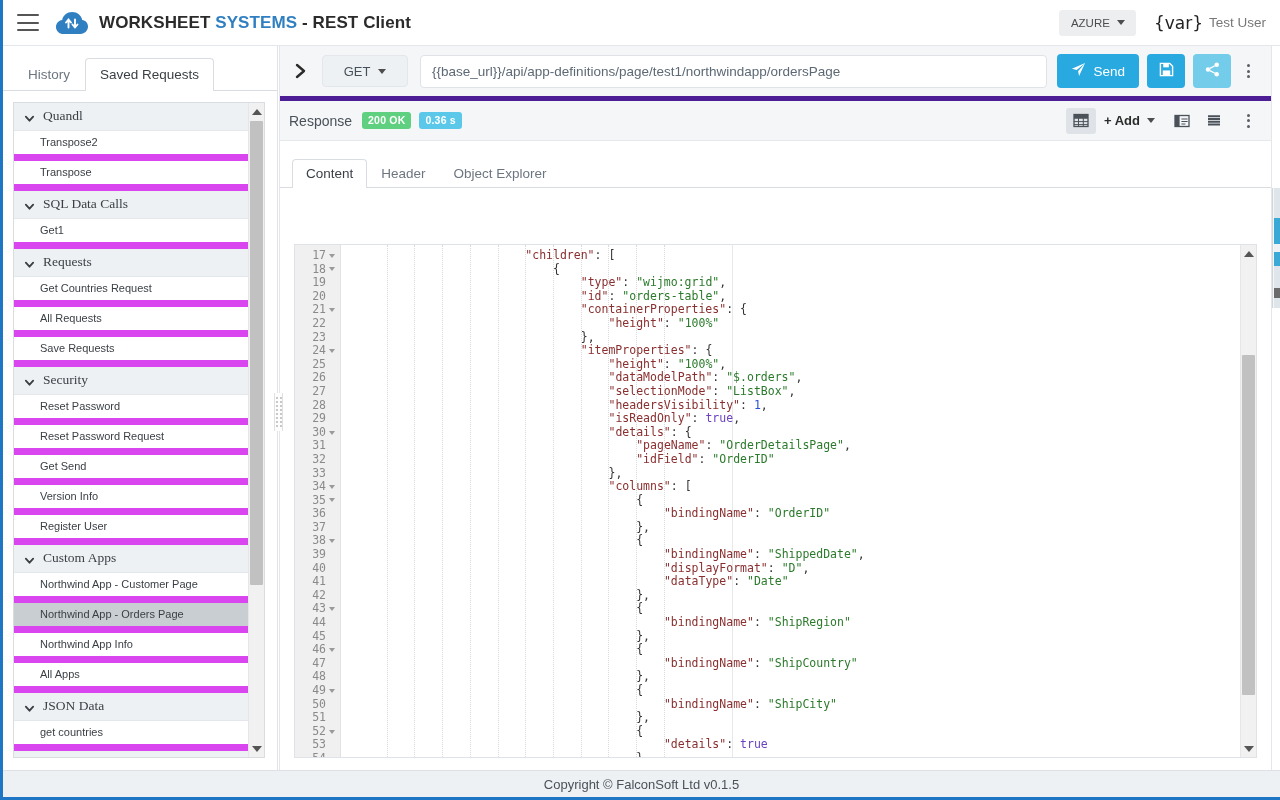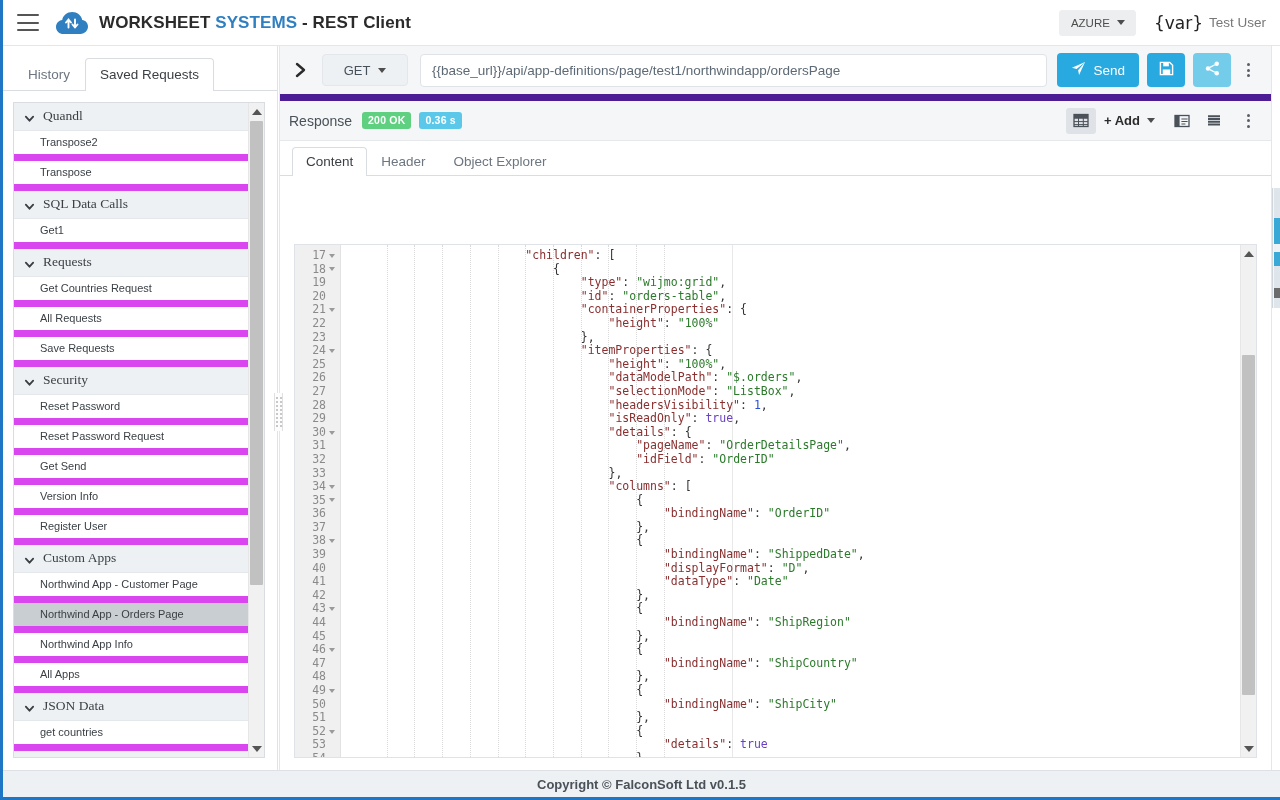--- a/index.html
+++ b/index.html
@@ -154,21 +154,21 @@
   #main {
     position: absolute; top: 46px; left: 276px; right: 8px; bottom: 30px;
     background: #ffffff;
     border: 1px solid #e3e6ea; border-top: none; border-bottom: none;
   }
 
   
   #request-bar {
     height: 55px; background: #f4f6f8;
     display: flex; align-items: center; padding: 0 10px 0 8px;
-    border-bottom: 7px solid #4c1d95;
+    border-bottom: 5px solid #4c1d95;
   }
   .chev-right-btn {
     width: 26px; height: 30px; display:flex; align-items:center; justify-content:center;
     cursor: pointer; flex: 0 0 auto;
   }
   .method-select {
     width: 86px; height: 32px; background: #eef1f4;
     border: 1px solid #e3e6ea; border-radius: 4px;
     margin-left: 8px; display: flex; align-items: center; justify-content: center;
     gap: 8px; font-size: 13px; color: #46505a; cursor: pointer; flex: 0 0 auto;
@@ -218,21 +218,21 @@
   .tool-btn.active { background: #dfe3e7; }
   .add-btn {
     display: flex; align-items: center; gap: 7px; cursor: pointer;
     font-size: 13px; color: #2b2b2b; font-weight: bold;
     padding: 0 10px 0 6px;
   }
 
   
   #content-tabs {
     height: 30px; padding-left: 12px; display: flex; align-items: flex-end;
-    border-bottom: 1px solid #d9dde1; background: #fff; margin-top: 5px;
+    border-bottom: 1px solid #d9dde1; background: #fff; margin-top: 17px;
   }
   .ctab {
     font-size: 13.5px; color: #6d7680; padding: 5px 13px;
     cursor: pointer; border: 1px solid transparent; border-bottom: none;
     border-radius: 4px 4px 0 0; position: relative; top: 1px; line-height: 18px;
   }
   .ctab.active {
     background: #fff; color: #3a3f44;
     border-color: #d9dde1 #d9dde1 #fff #d9dde1;
   }
@@ -293,21 +293,21 @@
     position: absolute; top: 0; right: 0; width: 16px; bottom: 0;
     background: #f1f1f1; border-left: 1px solid #e6e6e6;
   }
 
   
   #footer {
     position: absolute; left: 0; right: 0; bottom: 0; height: 30px;
     background: #eef1f4; border-top: 1px solid #dde1e5;
     border-bottom: 3px solid #1f76c4;
     display: flex; align-items: center; justify-content: center;
-    font-size: 13px; color: #4a5159; font-weight: bold;
+    font-size: 13px; color: #4a5159;
   }
 
   
   #edge-peek {
     position: absolute; top: 188px; right: 0; width: 8px; height: 120px;
     background: #f4f6f8; border-left: 1px solid #cfd6dc;
     overflow: hidden;
   }
   #edge-peek .seg { position: absolute; left: 1px; right: 0; }
 </style>

